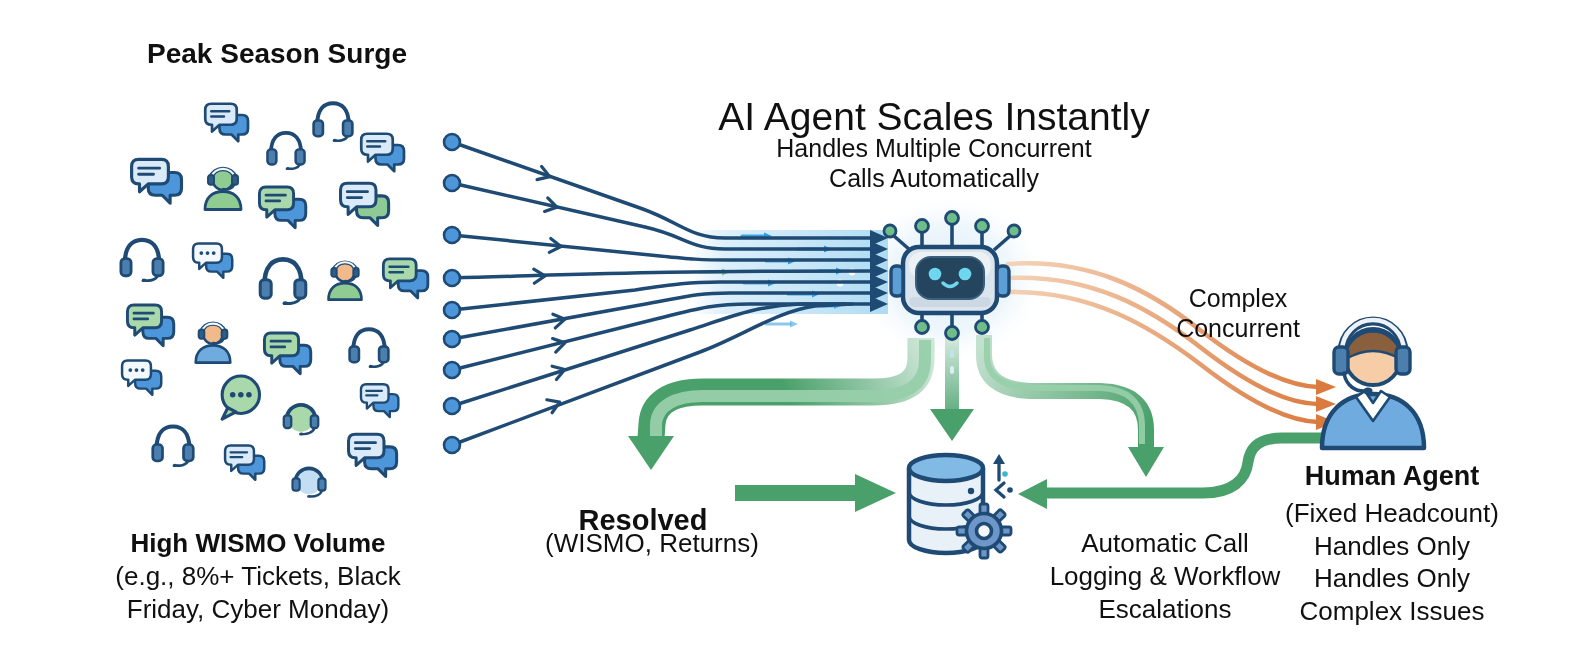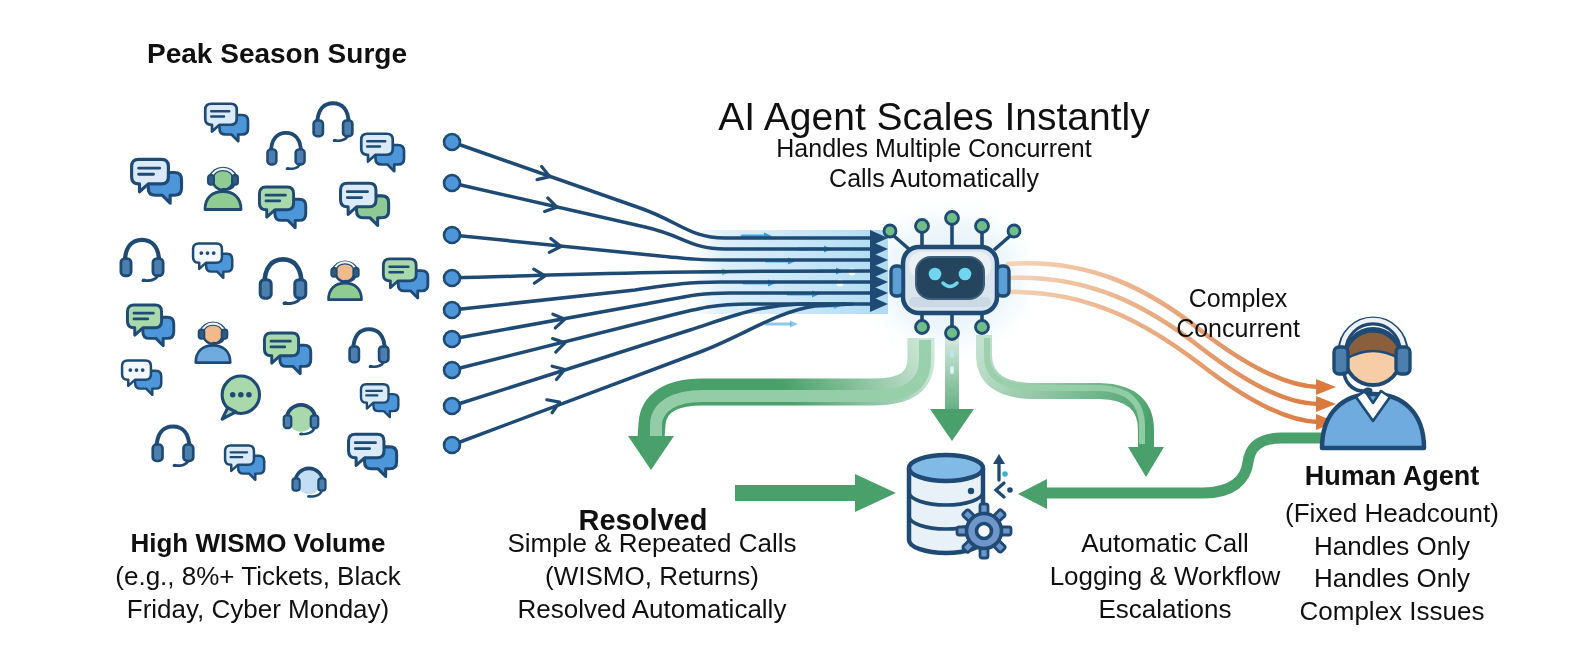--- a/index.html
+++ b/index.html
@@ -349,23 +349,21 @@
 
 <div class="label cesc">
   <span>Complex</span>
   <span>Concurrent</span>
 </div>
 
 <div class="label resolved-t">
   <span>Resolved</span>
 </div>
 <div class="label simple">
-  <span>Simple &amp; Repeated Calls</span>
   <span>(WISMO, Returns)</span>
-  <span>Resolved Automatically</span>
 </div>
 
 <div class="label crm">
 </div>
 
 <div class="label auto">
   <span>Automatic Call</span>
   <span>Logging &amp; Workflow</span>
   <span>Escalations</span>
 </div>

